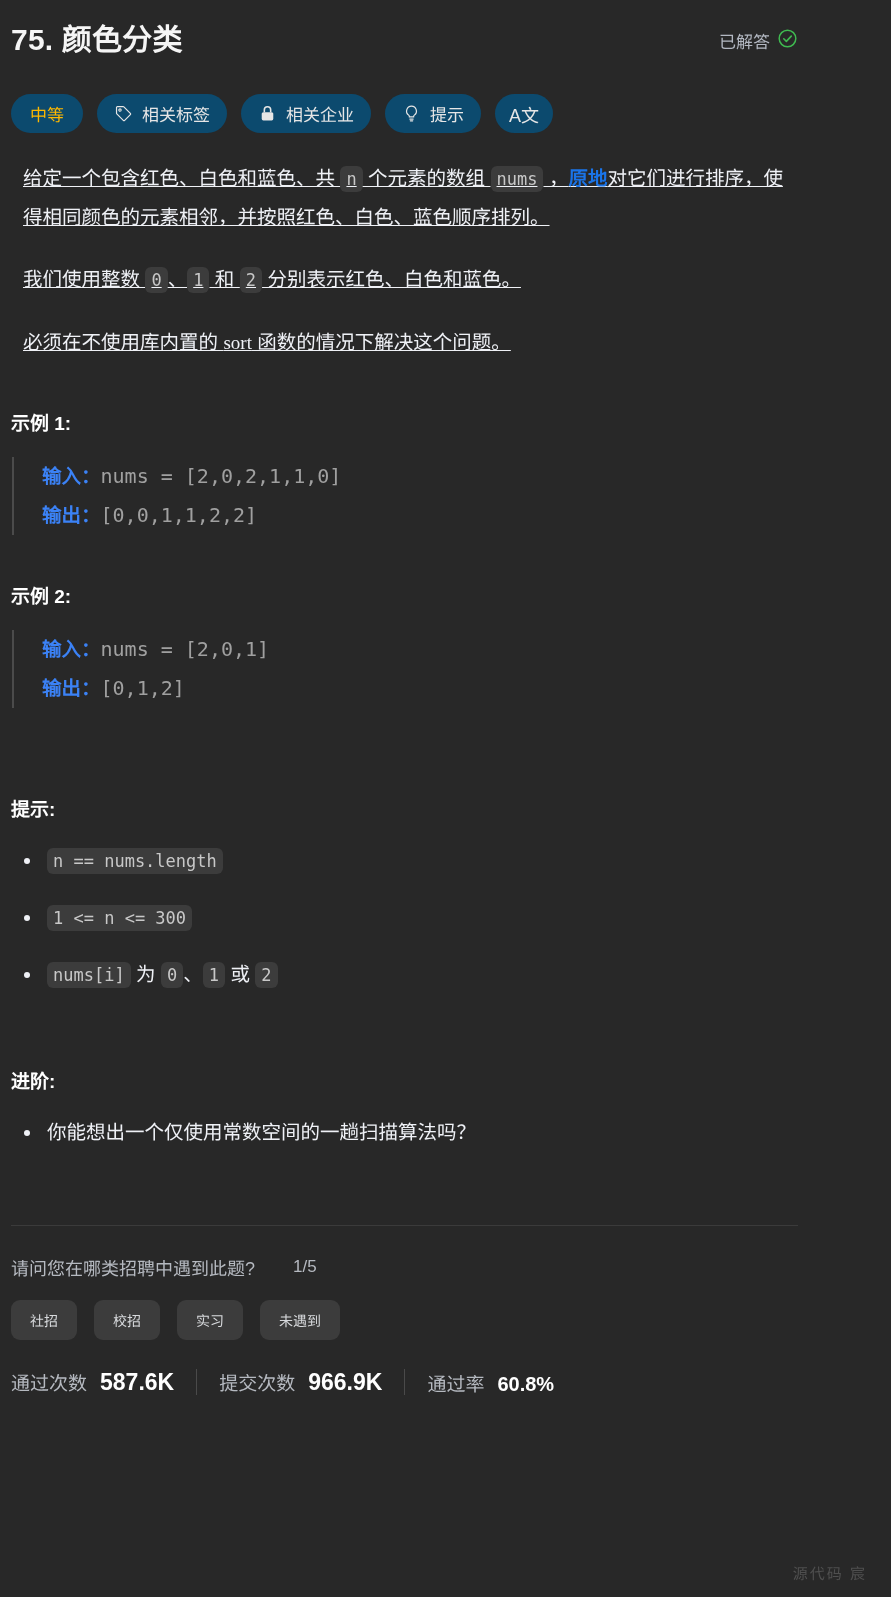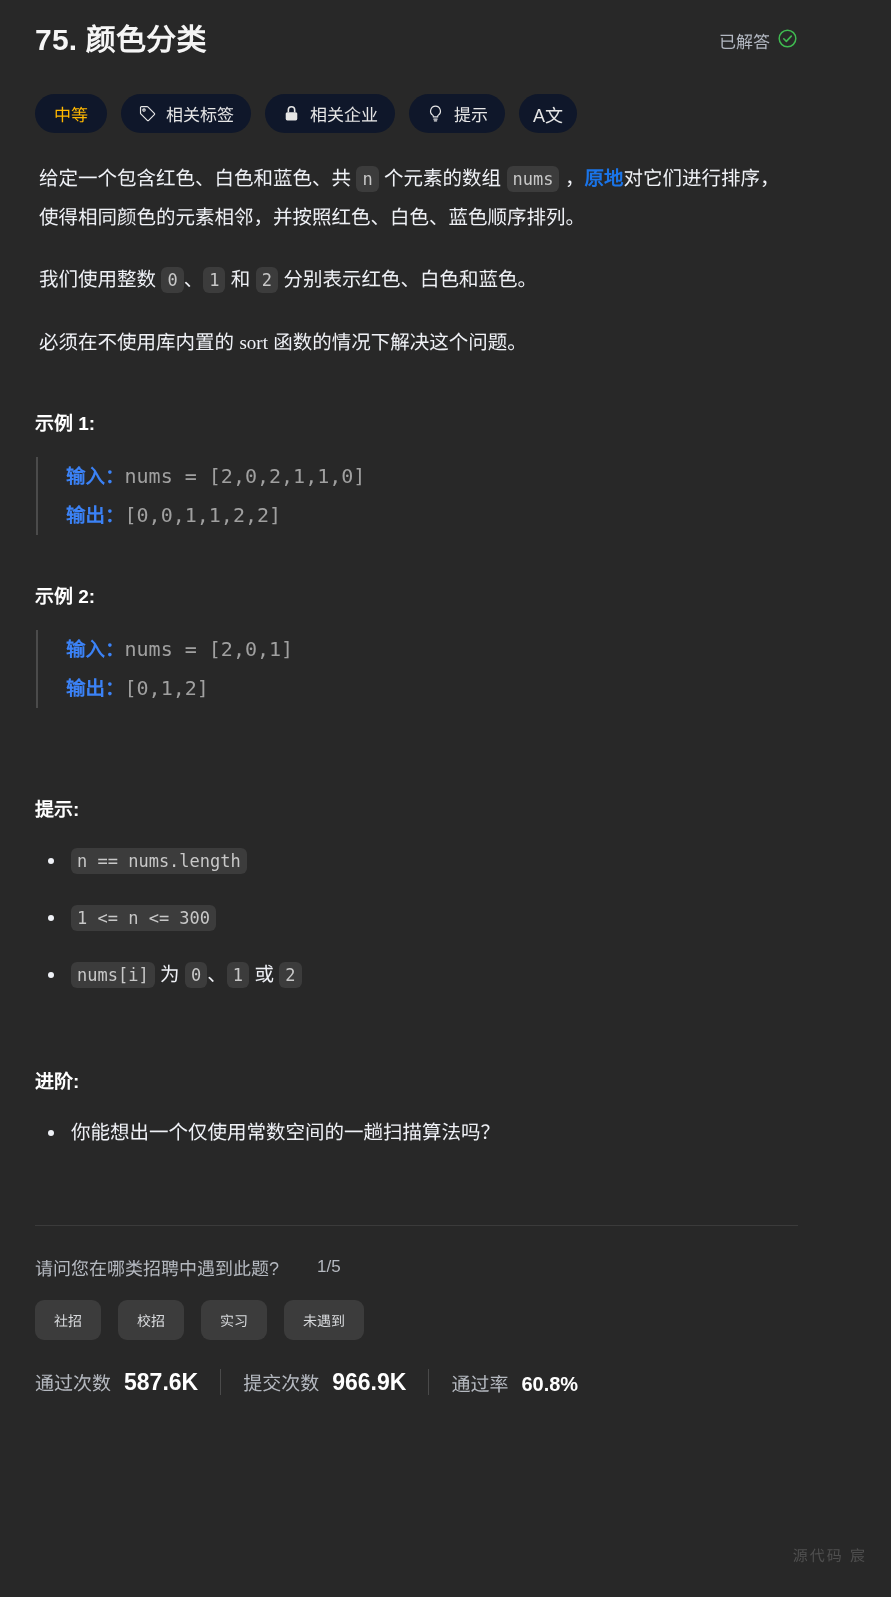--- a/index.html
+++ b/index.html
@@ -10,21 +10,21 @@
   body {
     width: 891px;
     min-height: 1597px;
     font-family: "Liberation Sans", "DejaVu Sans", sans-serif;
     color: #eff1f6;
     -webkit-font-smoothing: antialiased;
     position: relative;
     overflow: hidden;
   }
   .page {
-    padding: 20px 26px 0 35px;
+    padding: 20px 26px 0 11px;
     box-sizing: border-box;
     width: 824px;
   }
 
   
   .title-row {
     display: flex;
     align-items: flex-start;
     justify-content: space-between;
   }
@@ -55,42 +55,42 @@
     gap: 14px;
     margin-top: 34px;
   }
   .chip {
     display: flex;
     align-items: center;
     gap: 9px;
     height: 39px;
     padding: 0 17px;
     border-radius: 20px;
-    background: #0f172a;
+    background: #0c4a6e;
     font-size: 17px;
     color: #e6e6e6;
     box-sizing: border-box;
     cursor: pointer;
     user-select: none;
   }
   .chip.difficulty {
     color: #ffb800;
     padding: 0 19px;
   }
   .chip .ic { display: flex; align-items: center; }
   .chip-lang { padding: 0 14px; font-size: 18px; }
 
   
   .desc {
     margin-top: 26px;
     font-size: 19.5px;
     line-height: 38px;
     color: #eff1f6;
   }
-  .desc p { margin: 0 0 24px 4px; }
+  .desc p { margin: 0 0 24px 12px; text-decoration: underline; }
   .desc p:last-child { margin-bottom: 0; }
   .link {
     color: #1a74e8;
     font-weight: bold;
     text-decoration: none;
     cursor: pointer;
   }
   .serif-it {
     font-family: "Liberation Serif", "DejaVu Serif", serif;
     font-style: normal;
@@ -218,21 +218,21 @@
   .vsep {
     width: 1px;
     height: 26px;
     background: #4a4a4a;
   }
 
   
   .watermark {
     position: absolute;
     right: 24px;
-    bottom: 32px;
+    bottom: 14px;
     font-size: 15px;
     color: #4f4f4f;
     letter-spacing: 2px;
     user-select: none;
   }
 </style>
 </head>
 <body>
 
 <div class="page">

